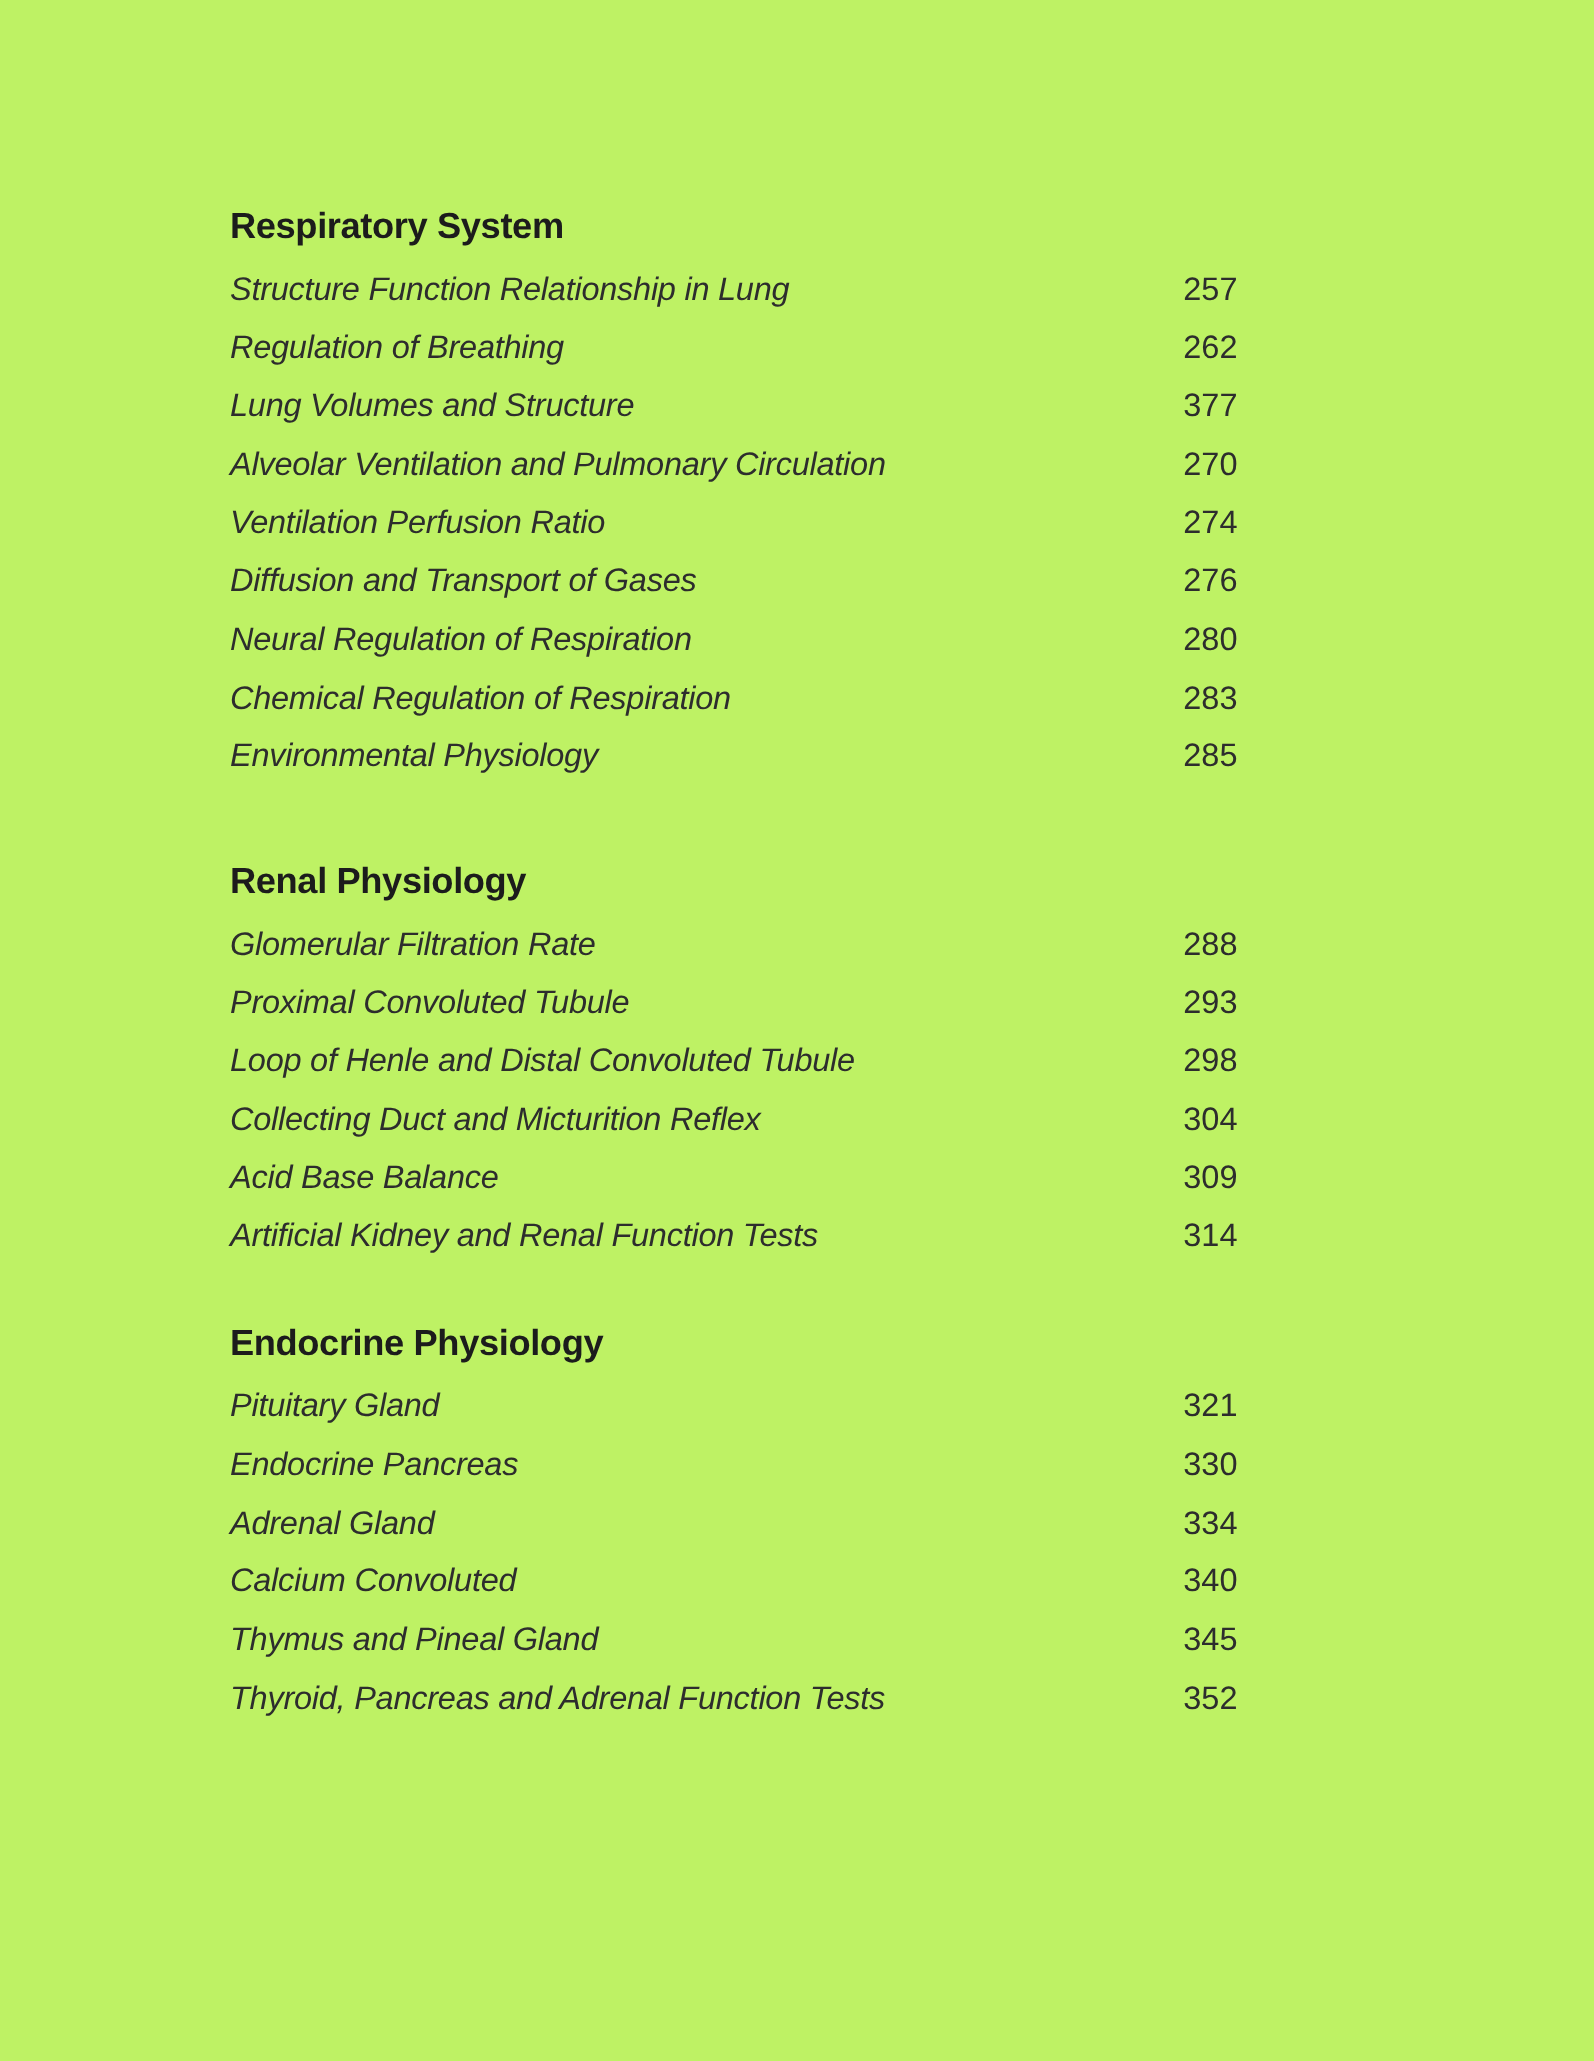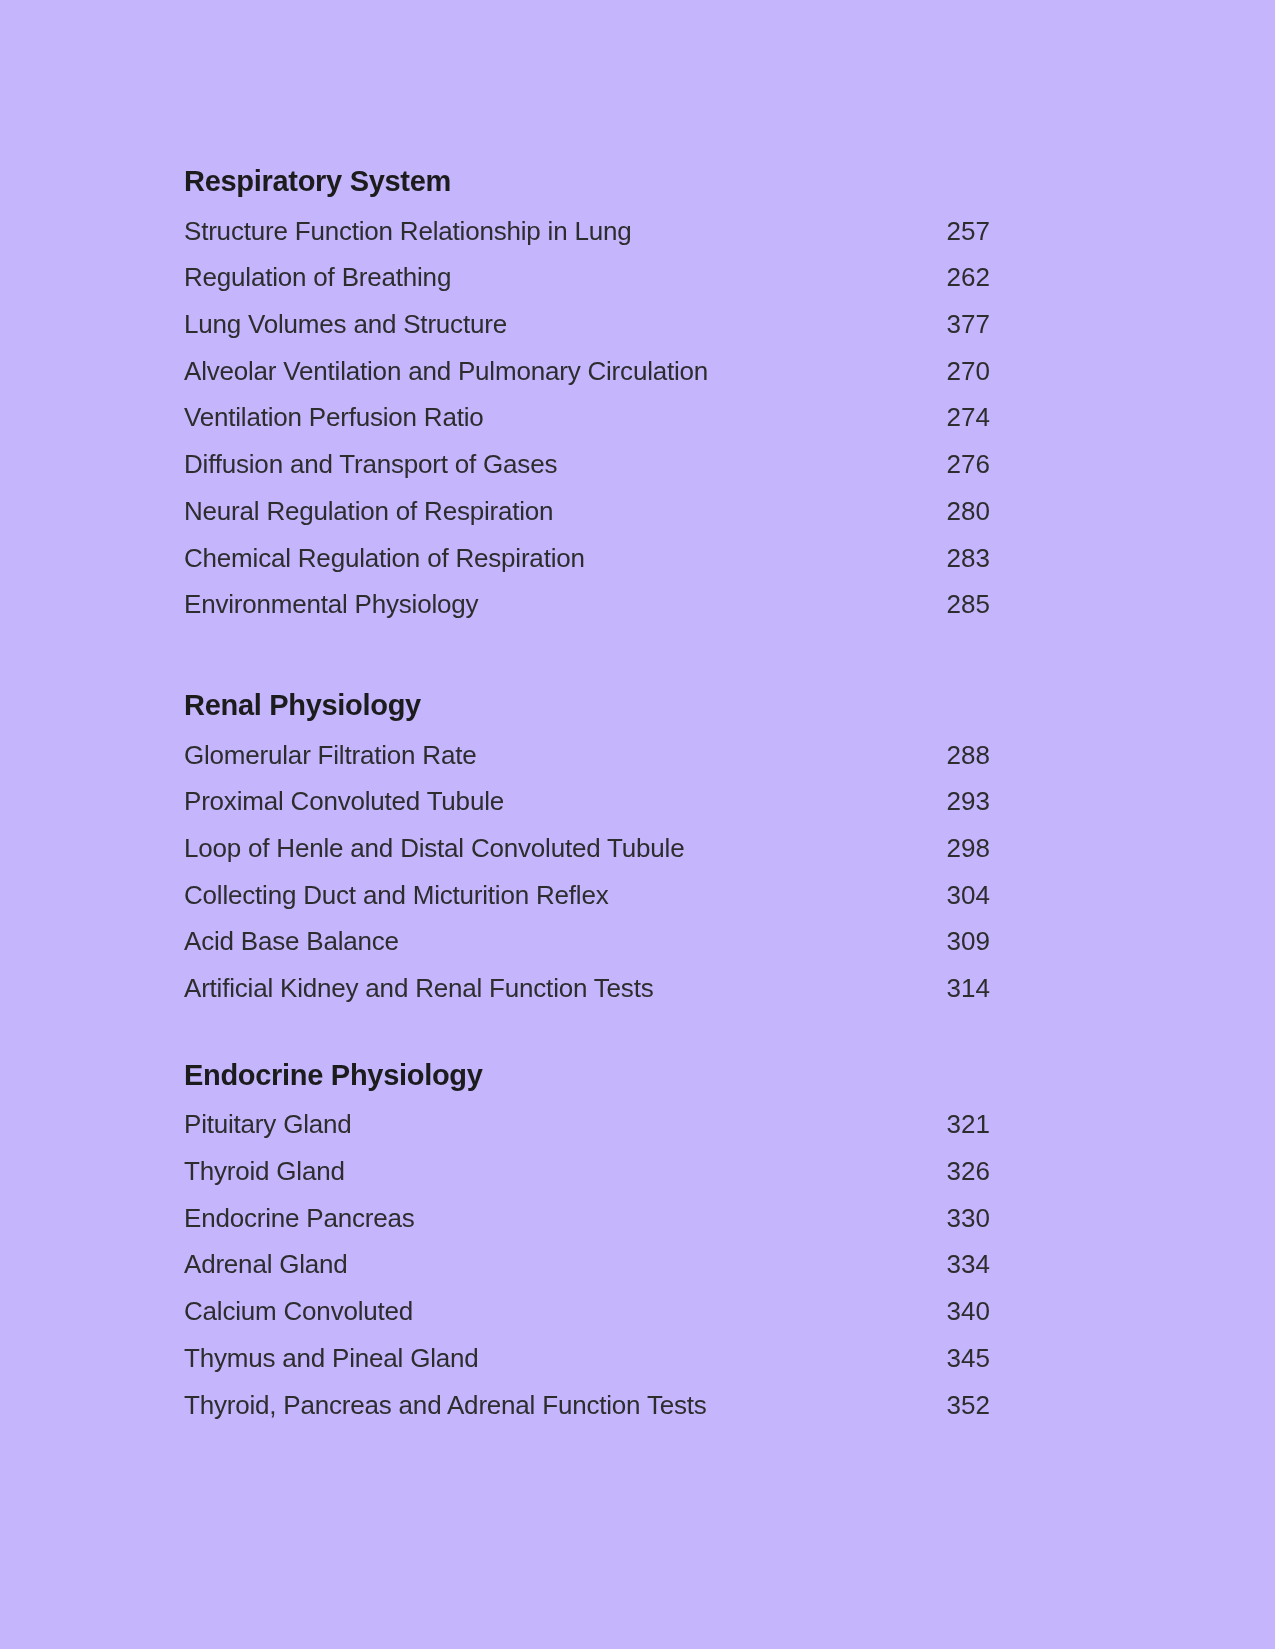--- a/index.html
+++ b/index.html
@@ -4,21 +4,21 @@
 <style>
   html, body {
     margin: 0;
     padding: 0;
     background: #ffffff;
   }
   .page {
     position: relative;
     width: 1275px;
     height: 1649px;
-    background: #c4b5fd;
+    background: #bef264;
     overflow: hidden;
     font-family: "Liberation Sans", sans-serif;
   }
   .toc {
     position: absolute;
     left: 184px;
     top: 158px;
     width: 806px;
   }
   .section-title {
@@ -41,20 +41,21 @@
     justify-content: space-between;
     align-items: baseline;
     height: 46.7px;
     line-height: 46.7px;
     font-size: 26px;
     color: #2d2d2d;
   }
   .toc-row .entry-label {
     letter-spacing: -0.2px;
     white-space: nowrap;
+    font-style: italic;
   }
   .toc-row .entry-page {
     text-align: left;
     white-space: nowrap;
   }
 </style>
 </head>
 <body>
 
 <div class="page">
@@ -133,24 +134,20 @@
     </div>
 
     <div class="section sec-3">
       <h2 class="section-title">Endocrine Physiology</h2>
       <div class="rows">
         <div class="toc-row">
           <span class="entry-label">Pituitary Gland</span>
           <span class="entry-page">321</span>
         </div>
         <div class="toc-row">
-          <span class="entry-label">Thyroid Gland</span>
-          <span class="entry-page">326</span>
-        </div>
-        <div class="toc-row">
           <span class="entry-label">Endocrine Pancreas</span>
           <span class="entry-page">330</span>
         </div>
         <div class="toc-row">
           <span class="entry-label">Adrenal Gland</span>
           <span class="entry-page">334</span>
         </div>
         <div class="toc-row">
           <span class="entry-label">Calcium Convoluted</span>
           <span class="entry-page">340</span>

